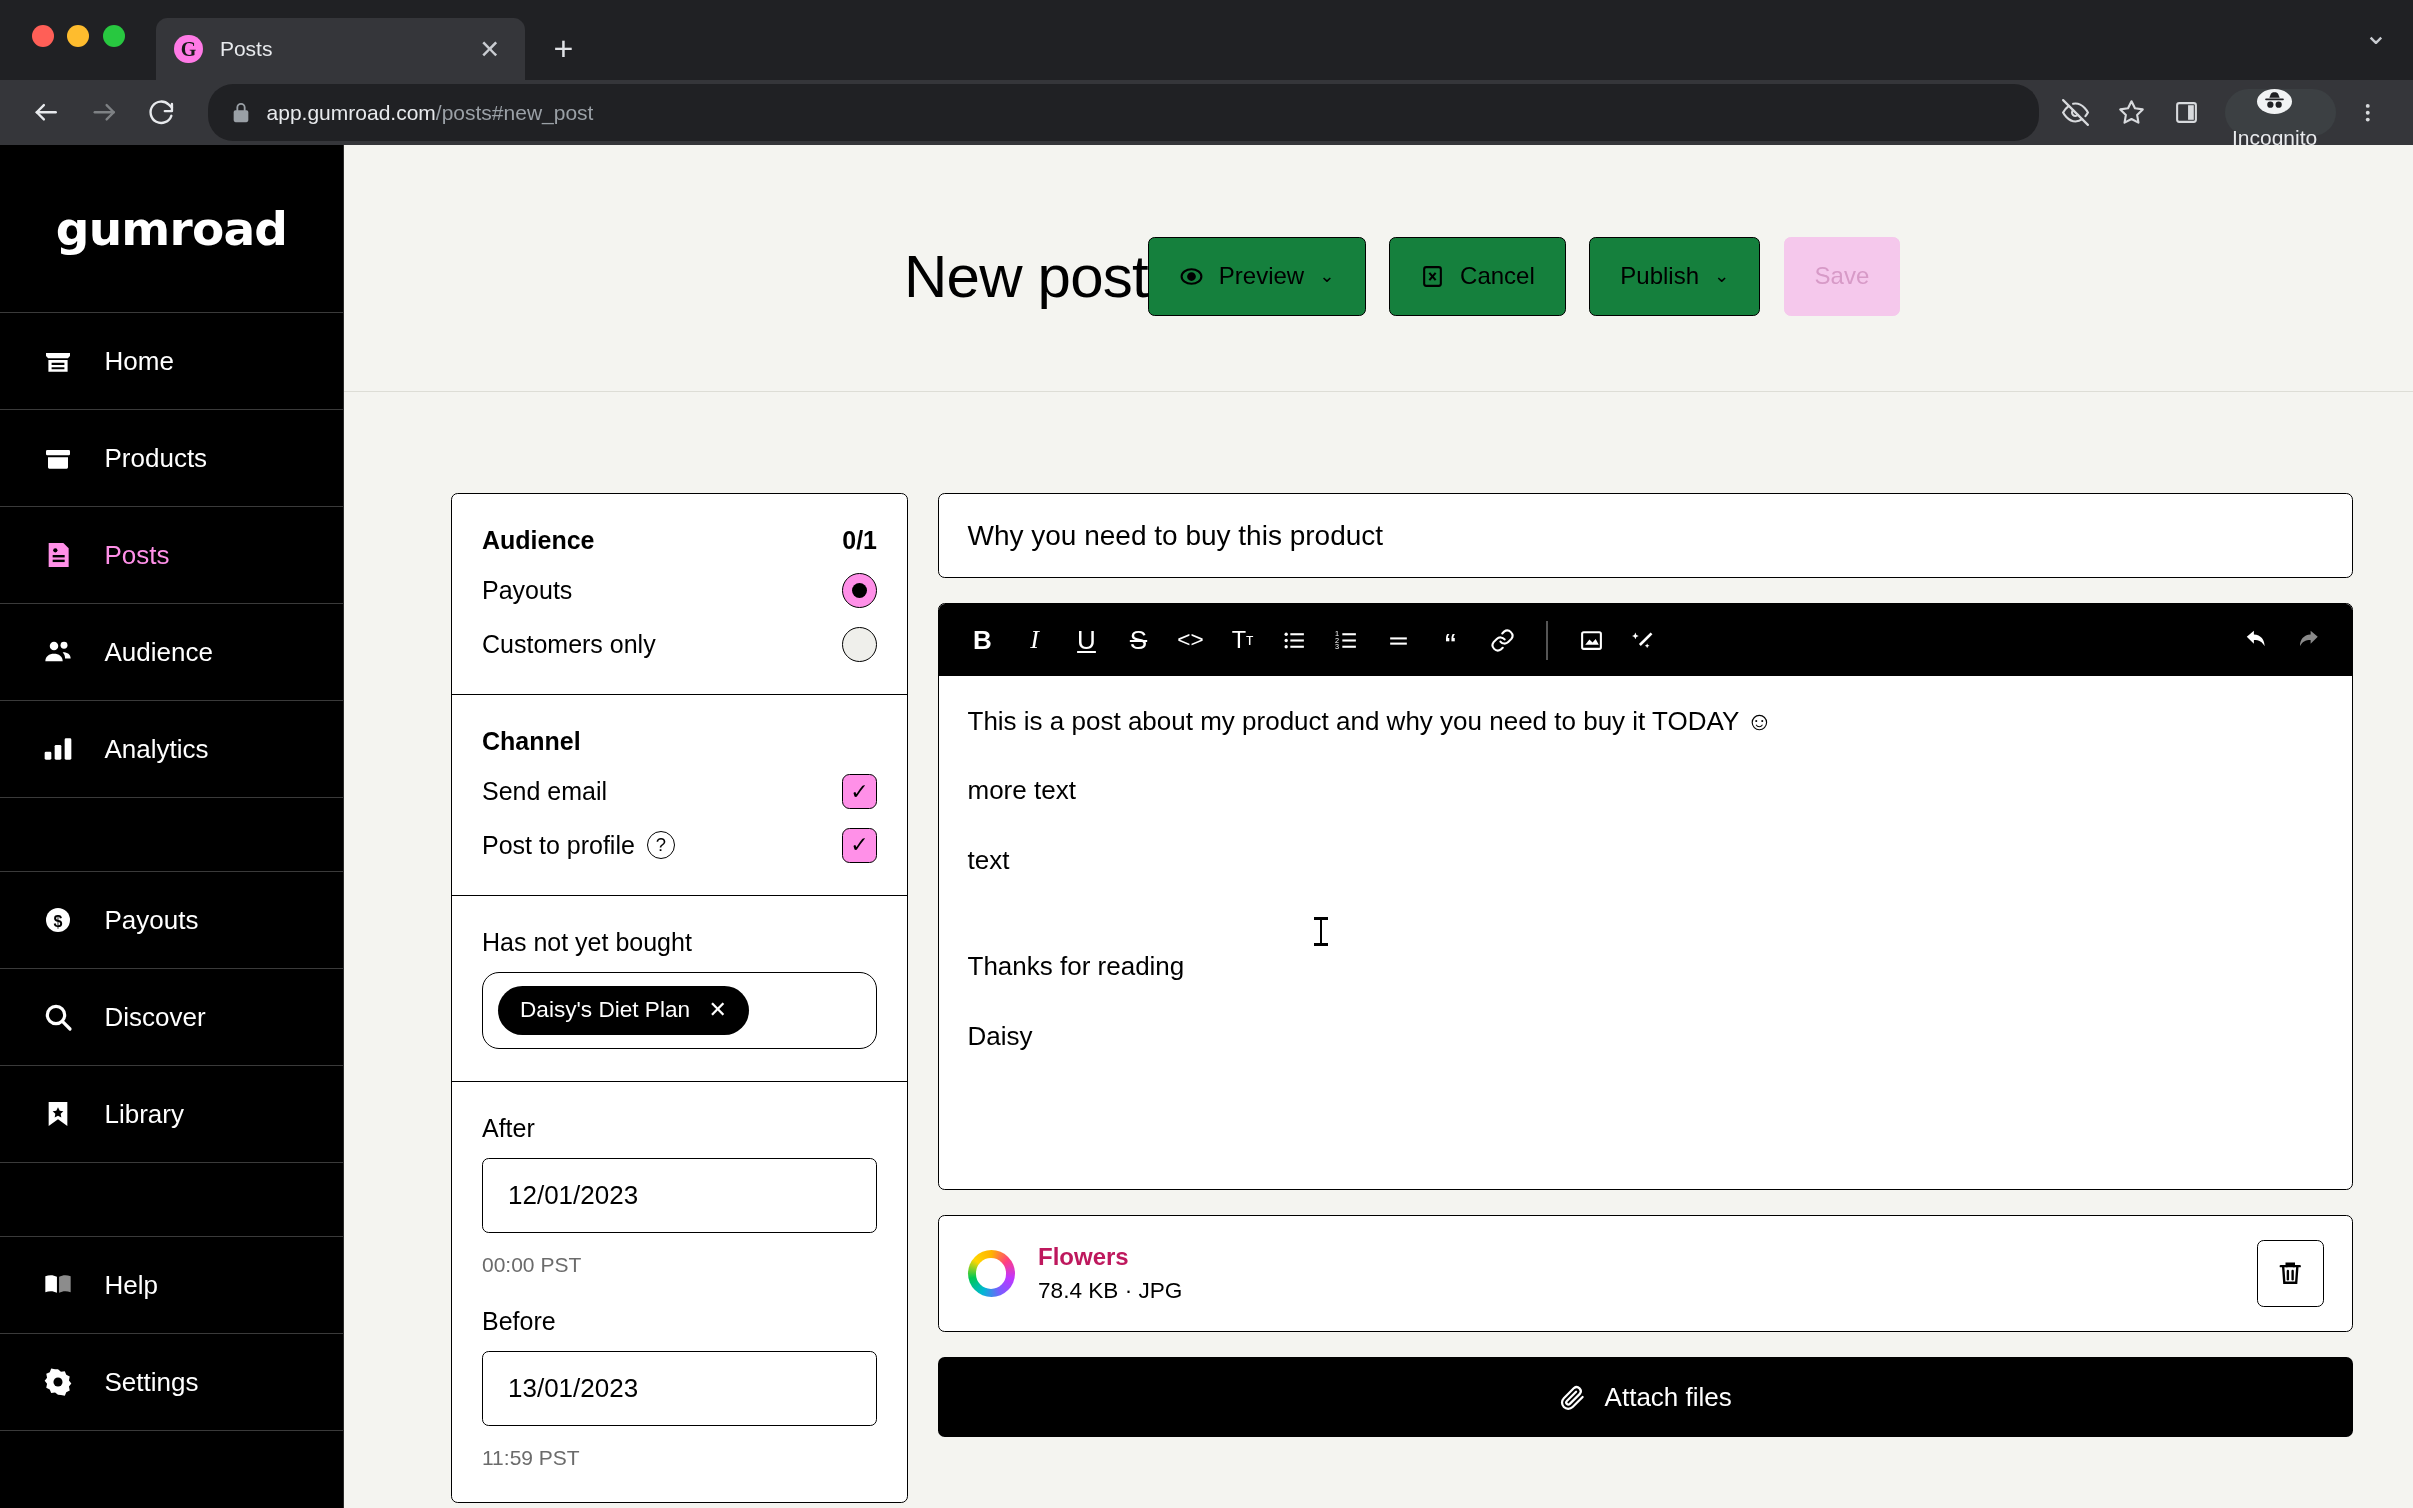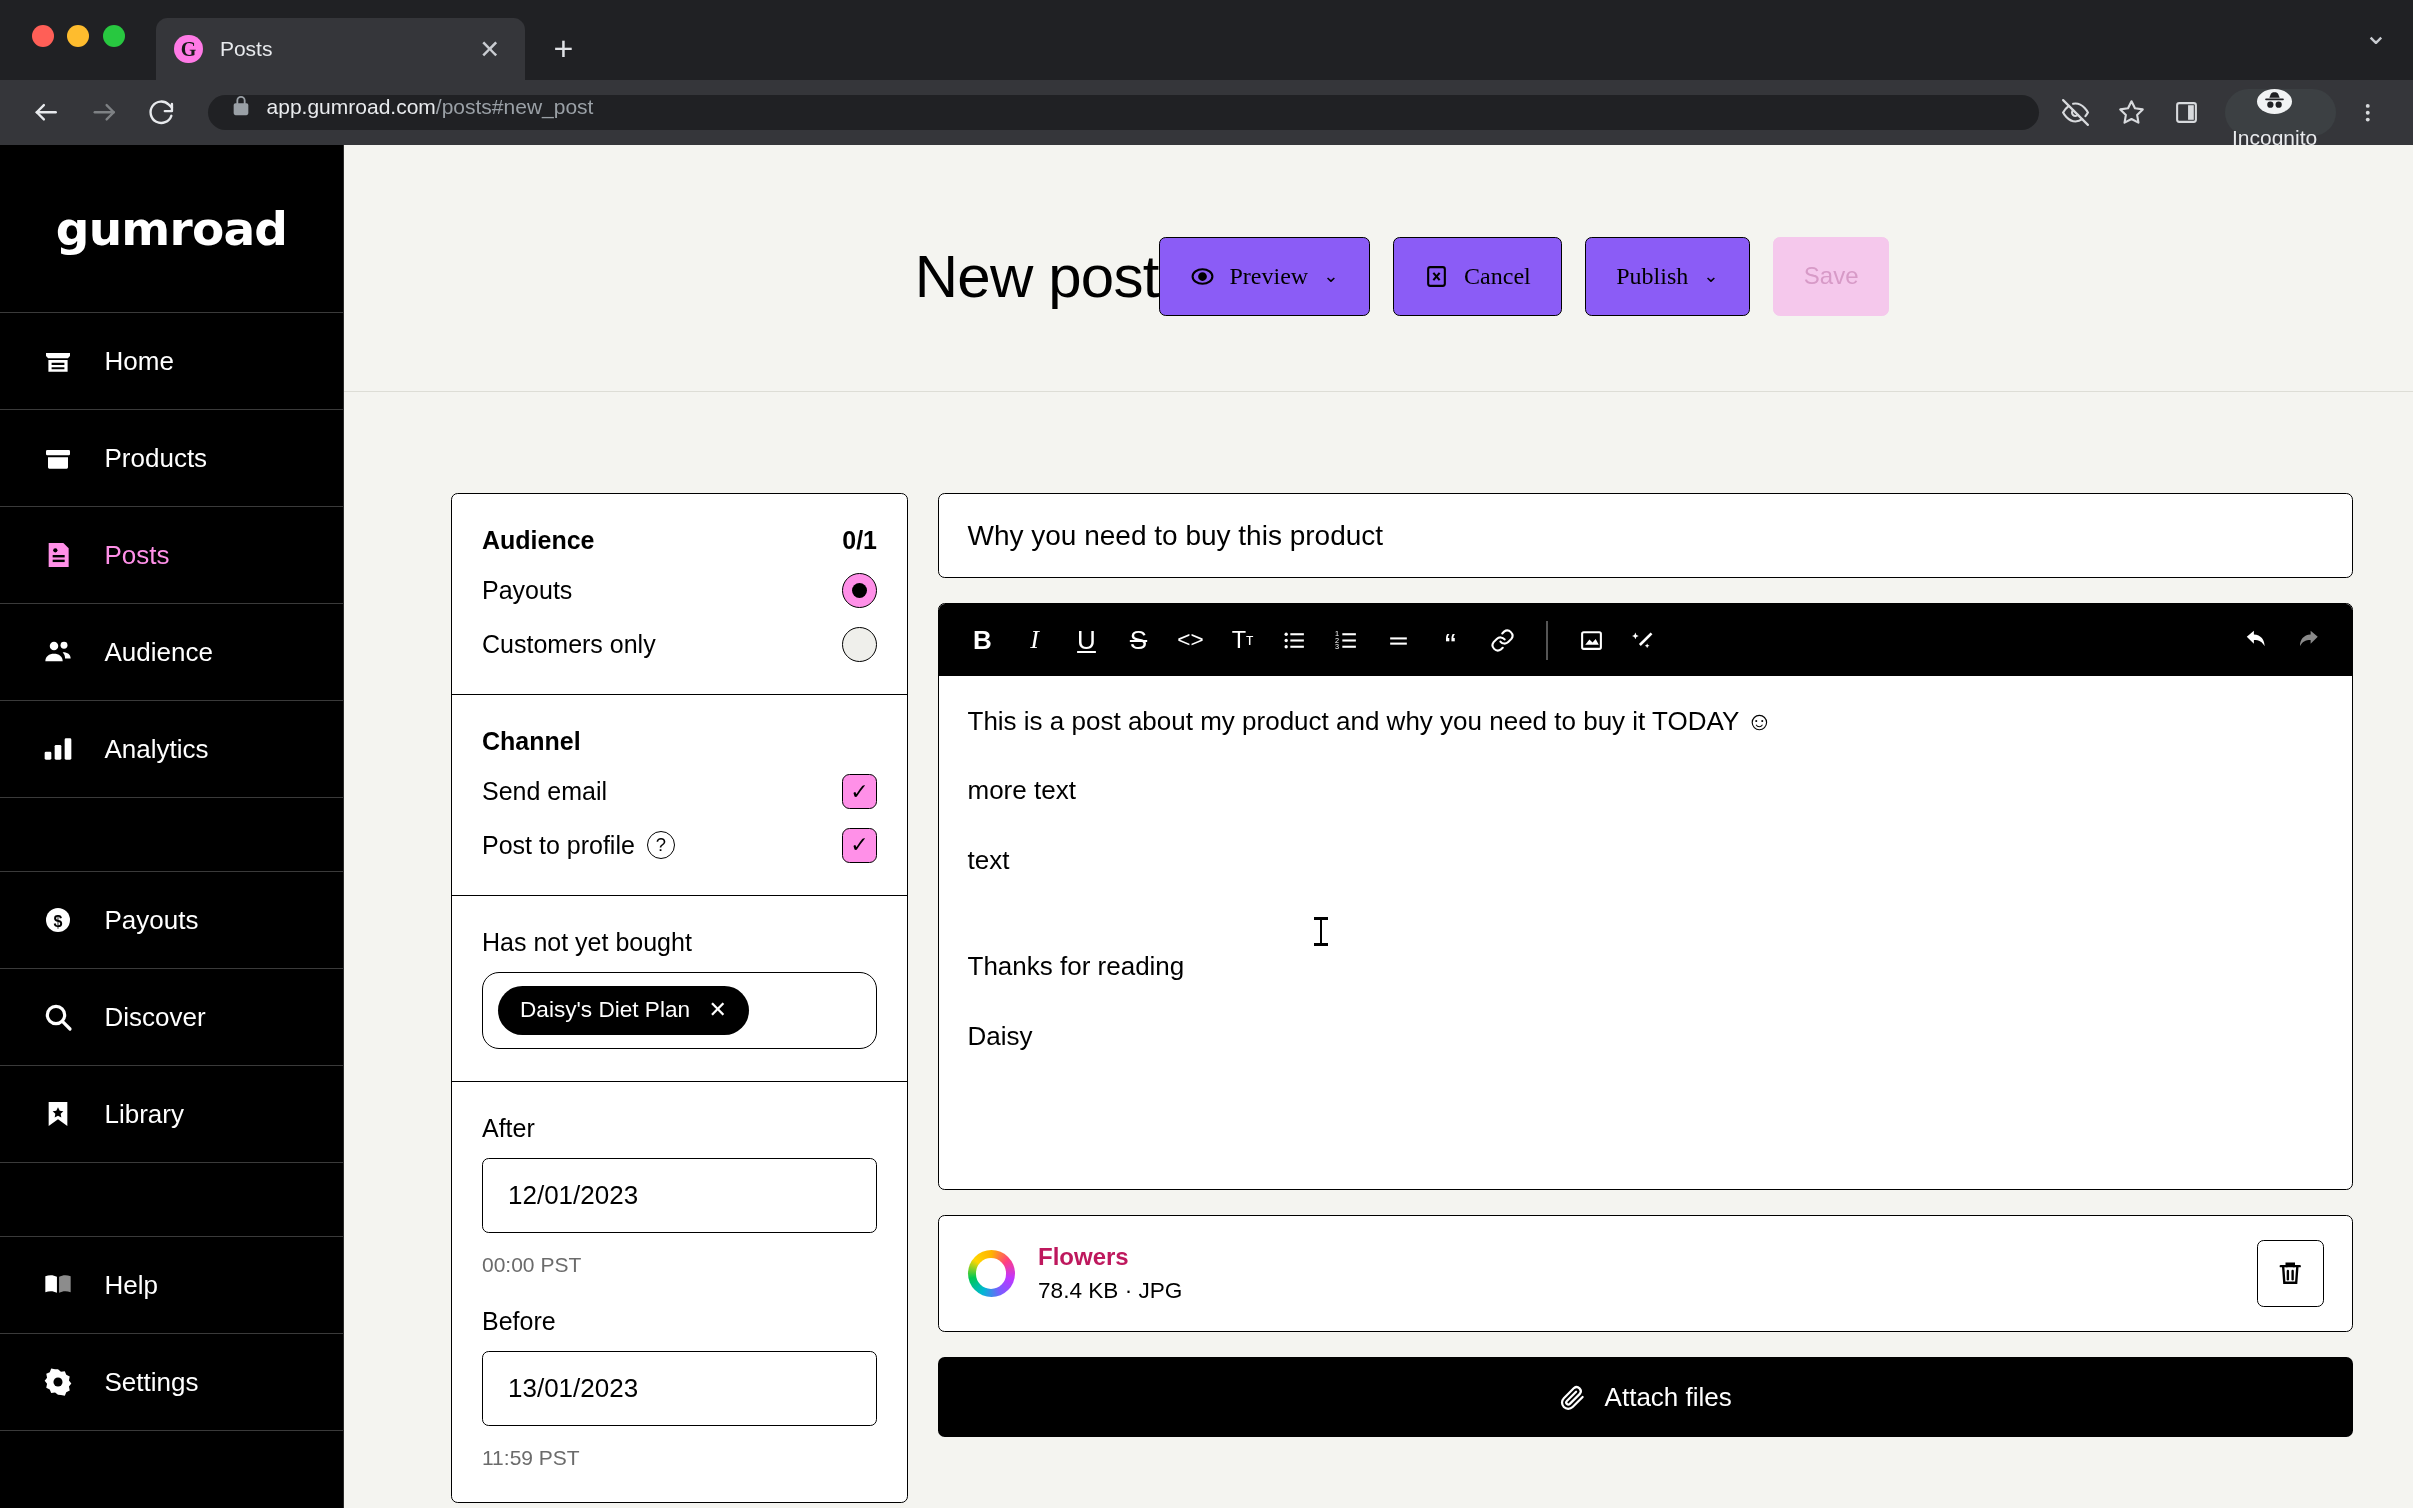--- a/index.html
+++ b/index.html
@@ -75,23 +75,23 @@
     padding: 0 22px;
     flex: 0 0 auto;
   }
   .nav-btn {
     width: 49px; height: 49px;
     display: flex; align-items: center; justify-content: center;
     color: #e8eaed; margin-right: 8.4px;
   }
   .nav-btn.dim { color: #7e8184; }
   .omnibox {
-    flex: 1 1 auto; height: 35px;
+    flex: 1 1 auto; height: 57px;
     background: #202124; border-radius: 25px;
-    display: flex; align-items: flex-start;
+    display: flex; align-items: center;
     padding: 0 22px; margin: 0 13.4px;
   }
   .omni-url { color: #e8eaed; font-size: 21px; margin-left: 15px; white-space: nowrap; }
   .omni-url .path { color: #9aa0a6; }
   .toolbar-icons { display: flex; align-items: center; gap: 8.4px; }
   .tb-icon {
     width: 47px; height: 47px; color: #d8dadd;
     display: flex; align-items: center; justify-content: center;
   }
   .incog-pill {
@@ -145,21 +145,21 @@
     border-bottom: 0.8px solid #ddddd6;
   }
   .page-title { font-size: 60px; font-weight: 400; color: #000; letter-spacing: -0.8px; }
   .header-actions { display: flex; align-items: center; gap: 23.5px; }
   .btn {
     height: 79px; border: 1.7px solid #000; border-radius: 6.7px;
     background: #fff; color: #000; font-size: 24px;
     display: flex; align-items: center; justify-content: center;
     gap: 15px; padding: 0 30px; white-space: nowrap;
   }
-  .btn.ghost { background: #8b5cf6; font-family: Liberation Serif, serif; }
+  .btn.ghost { background: #15803d; }
   .btn.disabled-pink {
     background: #f5c8ec; border-color: #f5c8ec; color: #d79ac7;
     width: 116px; padding: 0;
   }
   .chev { font-size: 18.4px; }
 
   .content {
     flex: 1 1 auto; overflow: hidden;
     display: flex; gap: 30px;
     padding: 101px 60px 0 107px;

